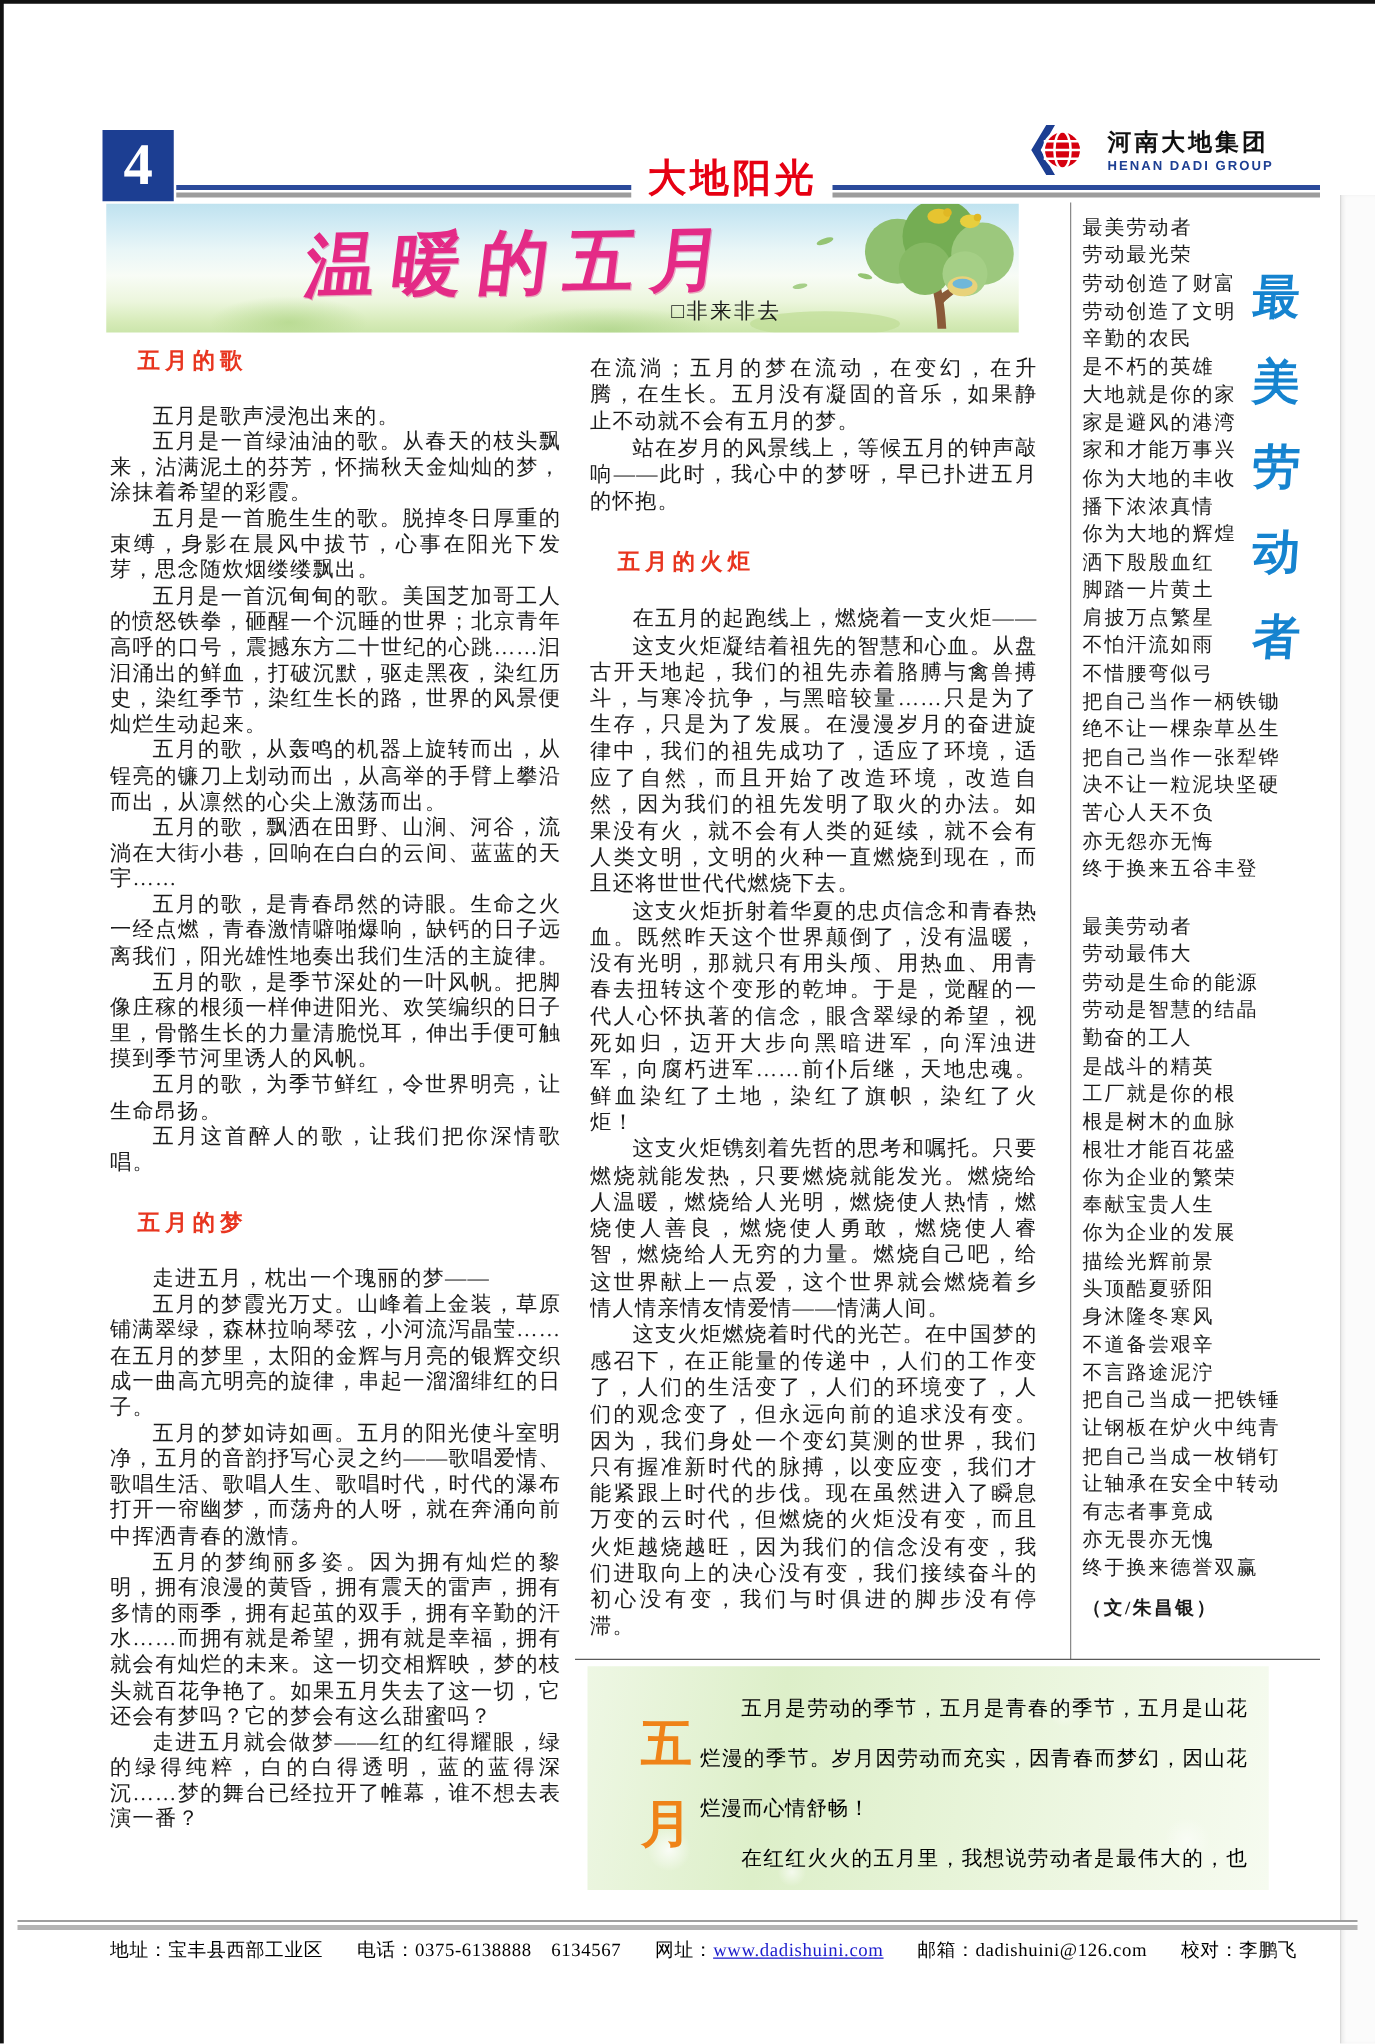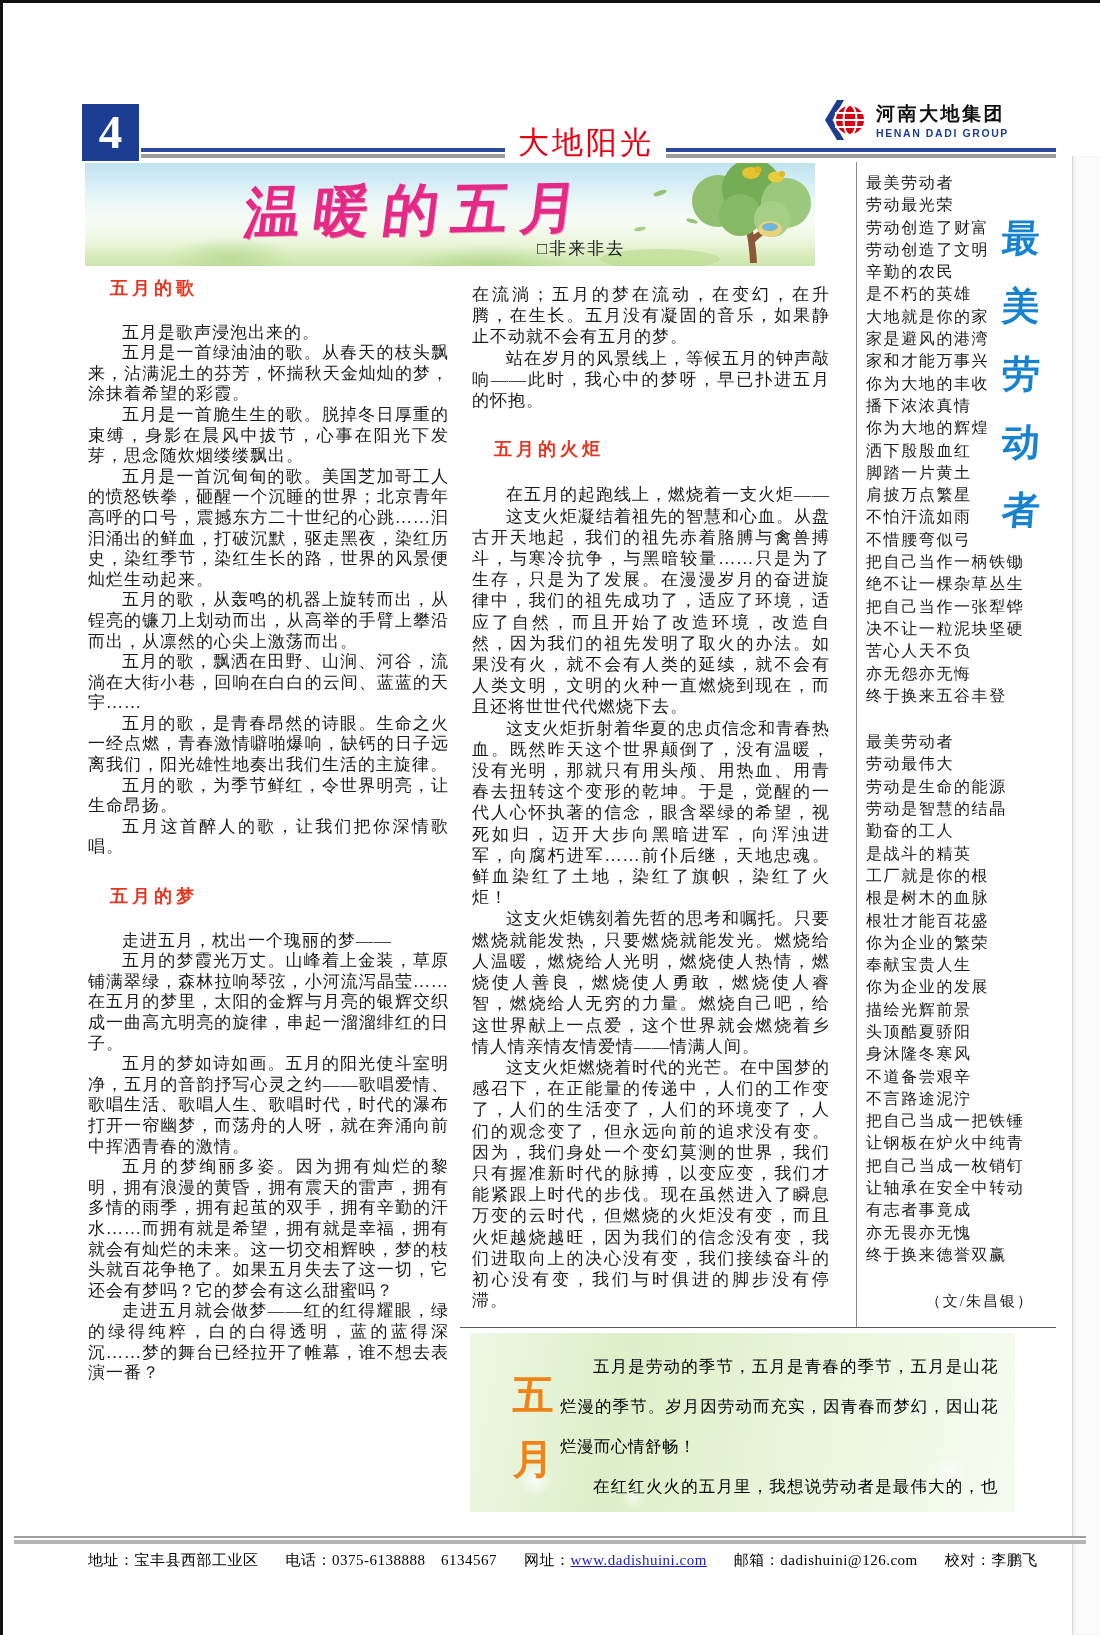--- a/index.html
+++ b/index.html
@@ -15,25 +15,25 @@
 
   
   .pagenum { position:absolute; left:82px; top:104px; width:57px; height:57px; background:#1c3e92;
              color:#fff; font-size:47px; font-weight:bold; text-align:center; line-height:56px; }
   .dline { position:absolute; height:10px; }
   .dline .b { height:4px; background:#2b4a9b; }
   .dline .g { height:4px; background:#9c9c9c; margin-top:2px; }
   .dline-left  { left:141px; top:148px; width:364px; }
   .dline-right { left:666px; top:148px; width:390px; }
   .masthead-title { position:absolute; left:505px; top:122px; width:162px; text-align:center;
-                    color:#e60012; font-size:31px; font-weight:normal; letter-spacing:3px;
+                    color:#e60012; font-size:31px; font-weight:bold; letter-spacing:3px;
                     font-family:"Liberation Sans","DejaVu Sans",sans-serif; }
   .logo { position:absolute; left:822px; top:97px; width:180px; height:46px; display:flex; align-items:center; }
   .logo-mark { width:46px; height:42px; flex:0 0 auto; }
-  .logo-text { margin-left:8px; }
+  .logo-text { margin-left:18px; }
   .logo-cn { font-size:19px; font-weight:bold; color:#101010; letter-spacing:2.5px;
              font-family:"Liberation Sans","DejaVu Sans",sans-serif; white-space:nowrap; }
   .logo-en { font-size:10.5px; font-weight:bold; color:#1c3e92; letter-spacing:1.6px;
              font-family:"Liberation Sans","DejaVu Sans",sans-serif; white-space:nowrap; }
 
   
   .banner { position:absolute; left:85px; top:163px; width:730px; height:103px; overflow:hidden;
     background:
       radial-gradient(ellipse 90px 30px at 20% 92%, rgba(164,207,120,.55), rgba(164,207,120,0) 70%),
       radial-gradient(ellipse 120px 26px at 55% 98%, rgba(150,198,110,.45), rgba(150,198,110,0) 70%),
@@ -56,21 +56,21 @@
   .col p { text-indent:2em; }
   .col p.no-indent { text-indent:0; }
   .section-heading { color:#e8351f; font-size:18px; font-weight:bold; letter-spacing:4px;
                      padding-left:22px; margin:4px 0 24px 0; text-indent:0; }
   .section-heading.later { margin-top:28px; }
 
   
   .poem { position:absolute; left:866px; top:172px; width:168px; color:#1c1c1c;
           font-size:16px; line-height:22.3px; letter-spacing:1.6px; }
   .stanza-gap { height:24px; }
-  .poem-byline { margin-top:24px; text-align:right; font-size:15px; letter-spacing:2px; }
+  .poem-byline { margin-top:10px; text-align:left; font-size:15px; letter-spacing:2px;font-weight:bold; }
   .vlabel { position:absolute; left:1000px; top:218px; width:42px; text-align:center; }
   .vlabel .vchar { font-size:38px; font-weight:bold; color:#1583cf; line-height:40px;
                    margin-bottom:28px; transform:skewX(-4deg); }
 
   
   .maybox { position:absolute; left:470px; top:1333px; width:545px; height:179px; overflow:hidden;
     background:
       radial-gradient(circle 24px at 12% 82%, rgba(255,255,255,.8), rgba(255,255,255,0) 72%),
       radial-gradient(circle 16px at 30% 92%, rgba(255,255,255,.65), rgba(255,255,255,0) 72%),
       radial-gradient(circle 26px at 88% 78%, rgba(255,255,255,.55), rgba(255,255,255,0) 72%),
@@ -158,20 +158,21 @@
   <div class="col col-left">
     <div class="section-heading">五月的歌</div>
     <div>
         <p class="para">五月是歌声浸泡出来的。</p>
         <p class="para">五月是一首绿油油的歌。从春天的枝头飘来，沾满泥土的芬芳，怀揣秋天金灿灿的梦，涂抹着希望的彩霞。</p>
         <p class="para">五月是一首脆生生的歌。脱掉冬日厚重的束缚，身影在晨风中拔节，心事在阳光下发芽，思念随炊烟缕缕飘出。</p>
         <p class="para">五月是一首沉甸甸的歌。美国芝加哥工人的愤怒铁拳，砸醒一个沉睡的世界；北京青年高呼的口号，震撼东方二十世纪的心跳……汩汩涌出的鲜血，打破沉默，驱走黑夜，染红历史，染红季节，染红生长的路，世界的风景便灿烂生动起来。</p>
         <p class="para">五月的歌，从轰鸣的机器上旋转而出，从锃亮的镰刀上划动而出，从高举的手臂上攀沿而出，从凛然的心尖上激荡而出。</p>
         <p class="para">五月的歌，飘洒在田野、山涧、河谷，流淌在大街小巷，回响在白白的云间、蓝蓝的天宇……</p>
         <p class="para">五月的歌，是青春昂然的诗眼。生命之火一经点燃，青春激情噼啪爆响，缺钙的日子远离我们，阳光雄性地奏出我们生活的主旋律。</p>
+        <p class="para">五月的歌，是季节深处的一叶风帆。把脚像庄稼的根须一样伸进阳光、欢笑编织的日子里，骨骼生长的力量清脆悦耳，伸出手便可触摸到季节河里诱人的风帆。</p>
         <p class="para">五月的歌，为季节鲜红，令世界明亮，让生命昂扬。</p>
         <p class="para">五月这首醉人的歌，让我们把你深情歌唱。</p>
       </div>
     <div class="section-heading later">五月的梦</div>
     <div>
         <p class="para">走进五月，枕出一个瑰丽的梦——</p>
         <p class="para">五月的梦霞光万丈。山峰着上金装，草原铺满翠绿，森林拉响琴弦，小河流泻晶莹……在五月的梦里，太阳的金辉与月亮的银辉交织成一曲高亢明亮的旋律，串起一溜溜绯红的日子。</p>
         <p class="para">五月的梦如诗如画。五月的阳光使斗室明净，五月的音韵抒写心灵之约——歌唱爱情、歌唱生活、歌唱人生、歌唱时代，时代的瀑布打开一帘幽梦，而荡舟的人呀，就在奔涌向前中挥洒青春的激情。</p>
         <p class="para">五月的梦绚丽多姿。因为拥有灿烂的黎明，拥有浪漫的黄昏，拥有震天的雷声，拥有多情的雨季，拥有起茧的双手，拥有辛勤的汗水……而拥有就是希望，拥有就是幸福，拥有就会有灿烂的未来。这一切交相辉映，梦的枝头就百花争艳了。如果五月失去了这一切，它还会有梦吗？它的梦会有这么甜蜜吗？</p>
         <p class="para">走进五月就会做梦——红的红得耀眼，绿的绿得纯粹，白的白得透明，蓝的蓝得深沉……梦的舞台已经拉开了帷幕，谁不想去表演一番？</p>

